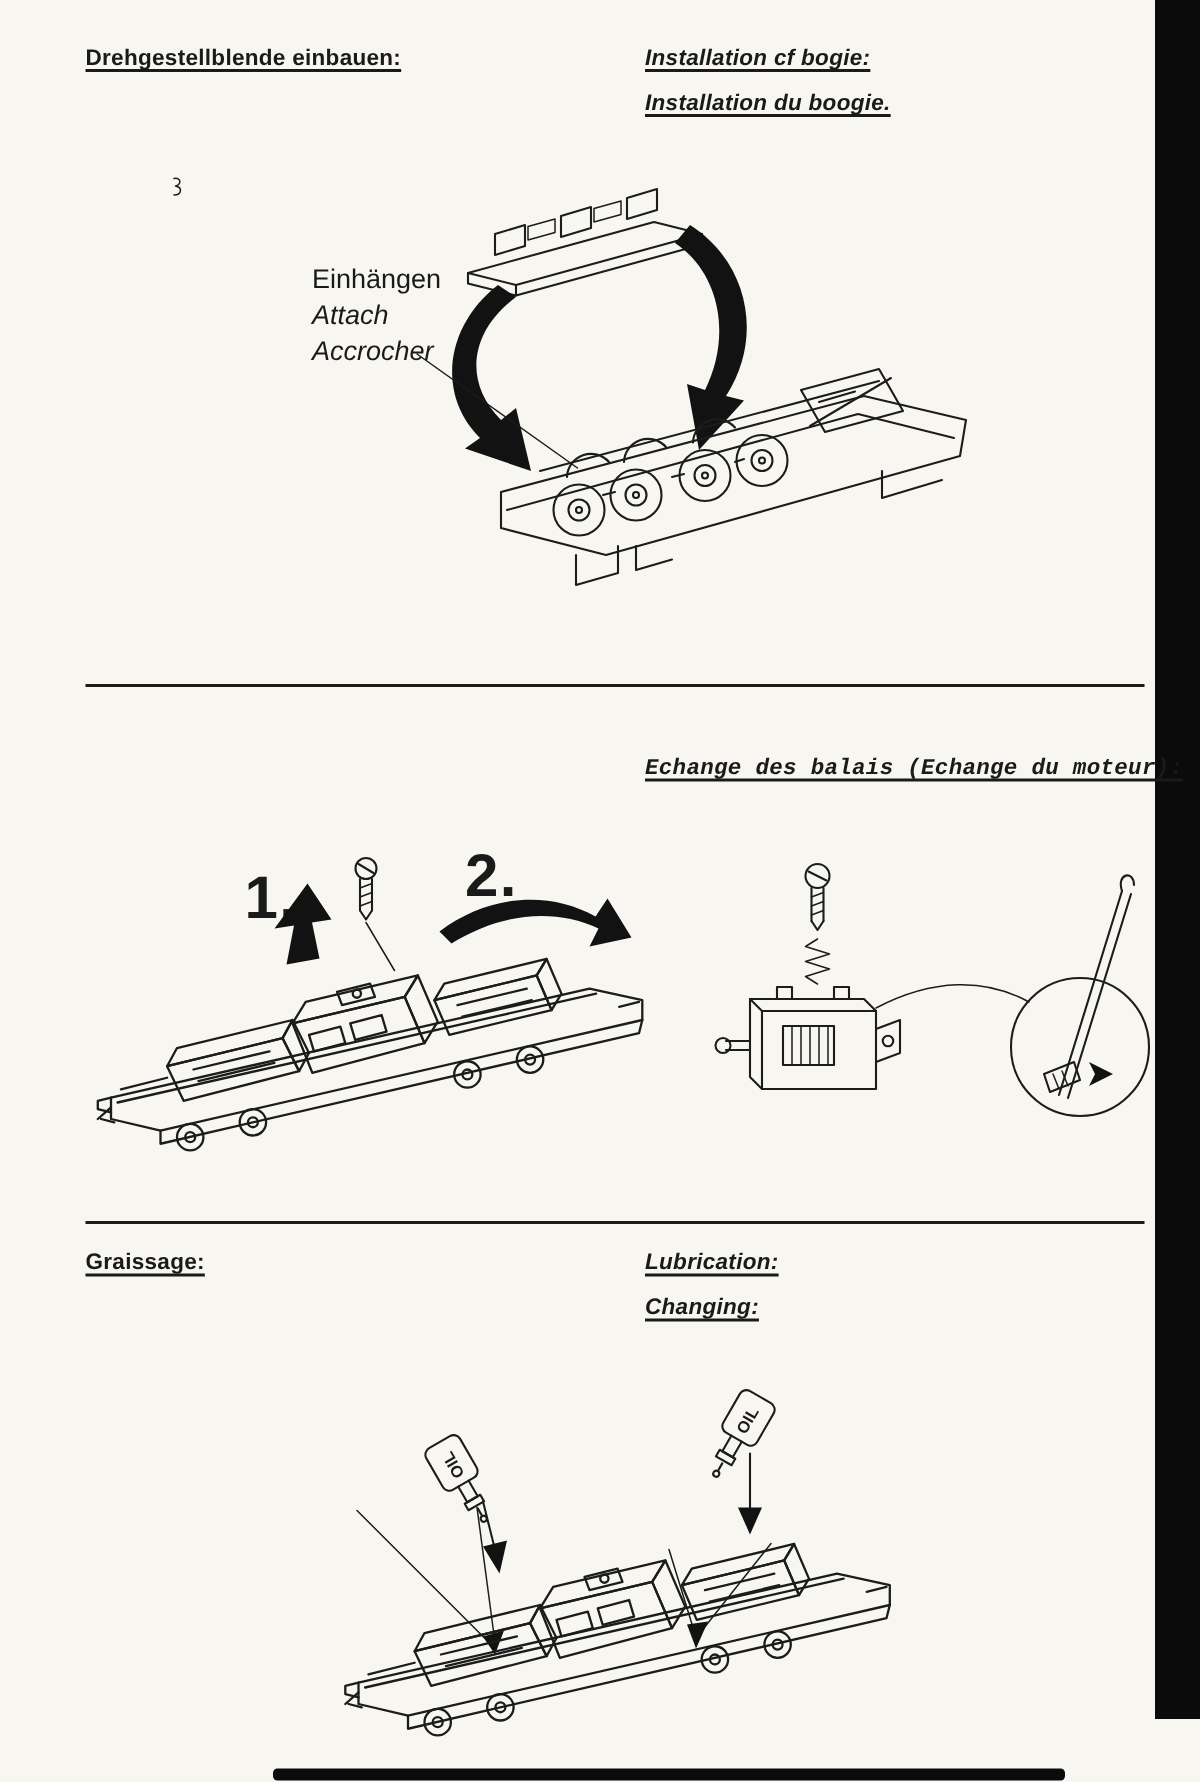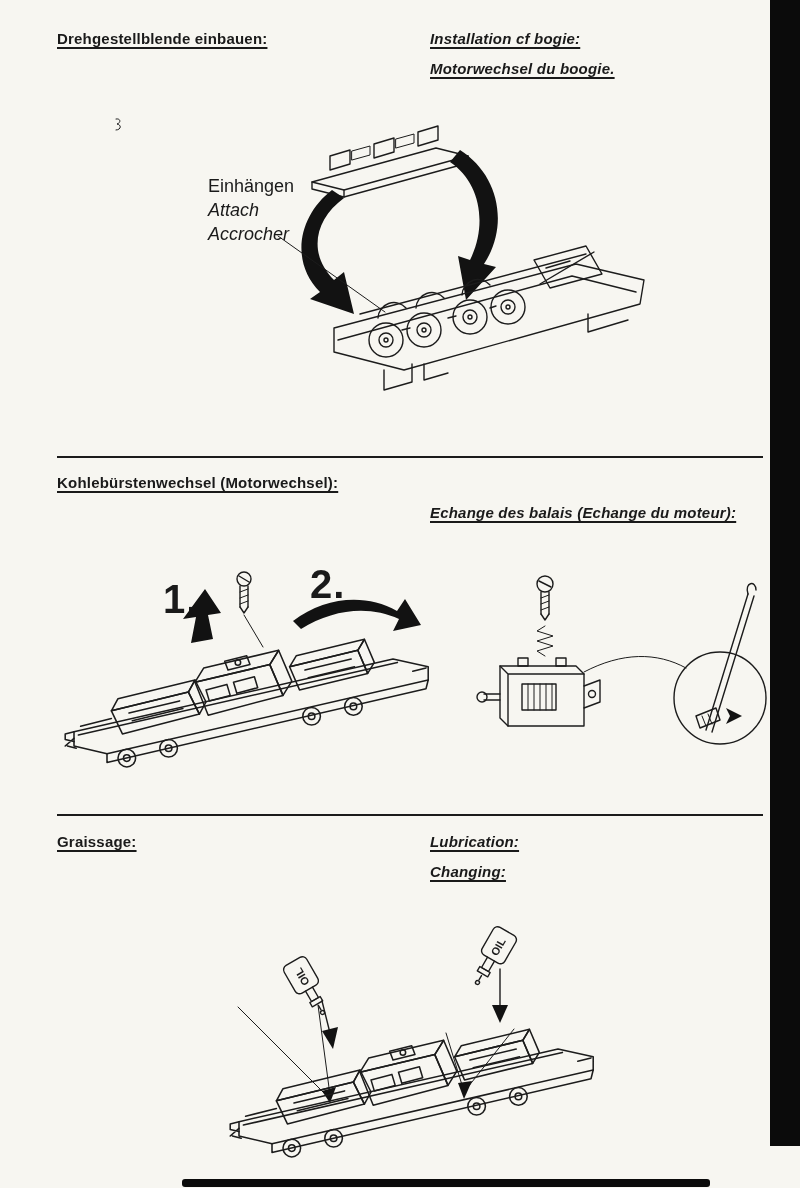--- a/index.html
+++ b/index.html
@@ -31,21 +31,21 @@
 </head>
 <body>
 
 <div class="page">
 
   <div class="abs scanbar-r"></div>
   <div class="abs scanbar-b"></div>
 
   <div class="abs h" style="left:57px;  top:30px;">Drehgestellblende einbauen:</div>
   <div class="abs h it" style="left:430px; top:30px;">Installation cf bogie:</div>
-  <div class="abs h it" style="left:430px; top:60px;">Motorwechsel du boogie.</div>
+  <div class="abs h it" style="left:430px; top:60px;">Installation du boogie.</div>
 
   <svg class="abs" style="left:112px; top:116px;" width="14" height="18" viewBox="0 0 14 18">
     <path class="art thin" d="M4 3 C 9 2, 9 7, 5 8 C 10 9, 9 14, 4 14"></path>
   </svg>
 
   <div class="abs callout" style="left:208px; top:176px;">Einhängen</div>
   <div class="abs callout it" style="left:208px; top:200px;">Attach</div>
   <div class="abs callout it" style="left:208px; top:224px;">Accrocher</div>
 
   <svg class="abs" style="left:232px; top:116px;" width="445" height="290" viewBox="0 0 445 290">
@@ -90,22 +90,21 @@
       <path d="M308 168 L362 136"></path>
       <path d="M314 152 L338 145"></path>
       <path d="M152 254 L152 274 L180 266 L180 248"></path>
       <path d="M192 248 L192 264 L216 257"></path>
       <path d="M356 198 L356 216 L396 204"></path>
     </g>
   </svg>
 
   <div class="abs rule" style="left:57px; top:456px; width:706px;"></div>
 
-  <div class="abs h" style="left:57px;  top:474px;">Kohlebürstenwechsel (Motorwechsel):</div>
-  <div class="abs h it" style="left:430px; top:504px;">Echange des balais (Echange du moteur):</div>
+  <div class="abs h it" style="left:430px; top:504px;font-family:Liberation Mono, monospace;">Echange des balais (Echange du moteur):</div>
 
   <div class="abs stepnum" style="left:163px; top:577px;">1.</div>
   <div class="abs stepnum" style="left:310px; top:562px;">2.</div>
 
   <svg class="abs" style="left:55px; top:563px;" width="385" height="237" viewBox="0 0 385 237" xmlns="http://www.w3.org/2000/svg" xmlns:xlink="http://www.w3.org/1999/xlink">
     <defs>
       <g id="loco-body" class="art">
         <path d="M10 97 L300 31 L332 38 L332 50 L40 117 L10 110 Z"></path>
         <path d="M14 100 L304 34"></path>
         <path d="M40 117 L40 125 L330 58 L332 50"></path>

